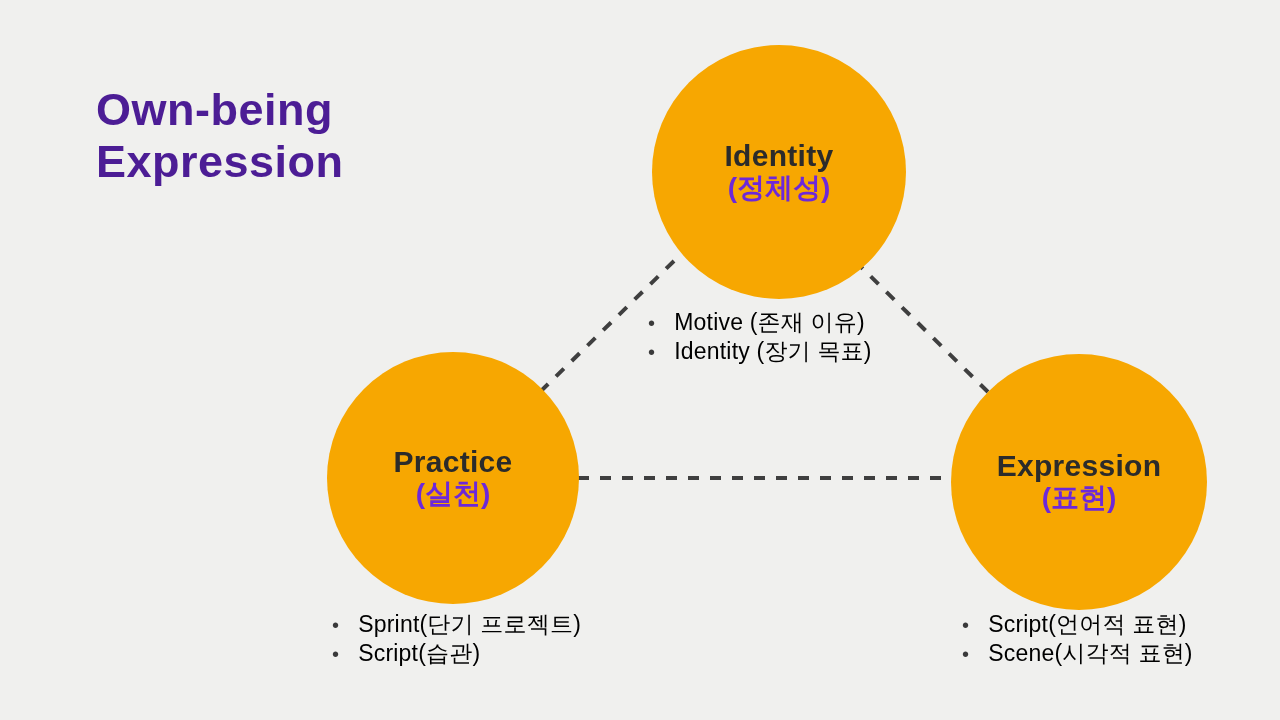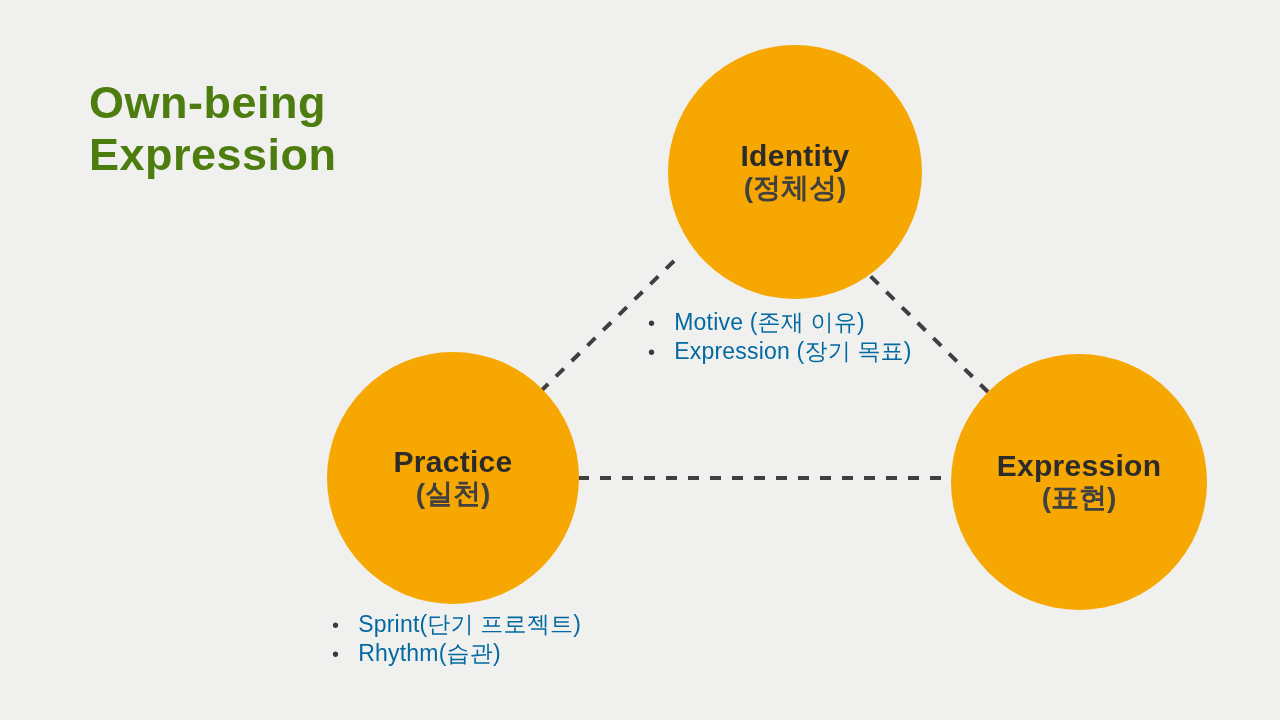--- a/index.html
+++ b/index.html
@@ -11,26 +11,26 @@
     position: relative;
     width: 1280px;
     height: 720px;
     background: #F0F0EE;
     overflow: hidden;
   }
   .title {
     position: absolute;
     left: 88px;
     top: 76px;
-    margin: 1px;
+    margin: 8px;
     font-size: 45px;
     line-height: 52px;
     font-weight: 800;
     letter-spacing: 0.5px;
-    color: #4d7c0f;
+    color: #4c1d95;
   }
   .title span { display: block; }
   .connections {
     position: absolute;
     left: 0;
     top: 0;
     width: 1280px;
     height: 720px;
   }
   .node-circle {
@@ -46,35 +46,35 @@
   .node-circle .label-en {
     font-size: 30px;
     font-weight: 800;
     letter-spacing: 0.3px;
     color: #2B2B2B;
     line-height: 32px;
   }
   .node-circle .label-ko {
     font-size: 28px;
     font-weight: 800;
-    color: #404040;
+    color: #6d28d9;
     line-height: 32px;
   }
-  .circle-identity   { left: 668px; top: 45px;  width: 254px; height: 254px; }
+  .circle-identity   { left: 652px; top: 45px;  width: 254px; height: 254px; }
   .circle-practice   { left: 327px; top: 352px; width: 252px; height: 252px; }
   .circle-expression { left: 951px; top: 354px; width: 256px; height: 256px; }
 
   .bullets {
     position: absolute;
     margin: 0;
     padding: 0;
     list-style: none;
     font-size: 23px;
     font-weight: 300;
-    color: #0369a1;
+    color: #000000;
     letter-spacing: 0.2px;
   }
   .bullets li {
     display: flex;
     align-items: baseline;
     line-height: 28px;
     white-space: nowrap;
   }
   .bullets li::before {
     content: "\2022";
@@ -113,22 +113,26 @@
     <span class="label-ko">(표현)</span>
   </div>
 
   <div class="node-circle circle-practice">
     <span class="label-en">Practice</span>
     <span class="label-ko">(실천)</span>
   </div>
 
   <ul class="bullets bullets-identity">
     <li>Motive (존재 이유)</li>
-    <li>Expression (장기 목표)</li>
+    <li>Identity (장기 목표)</li>
   </ul>
 
   <ul class="bullets bullets-practice">
     <li>Sprint(단기 프로젝트)</li>
-    <li>Rhythm(습관)</li>
+    <li>Script(습관)</li>
   </ul>
 
+  <ul class="bullets bullets-expression">
+    <li>Script(언어적 표현)</li>
+    <li>Scene(시각적 표현)</li>
+  </ul>
 
 </div>
 
 </body></html>

